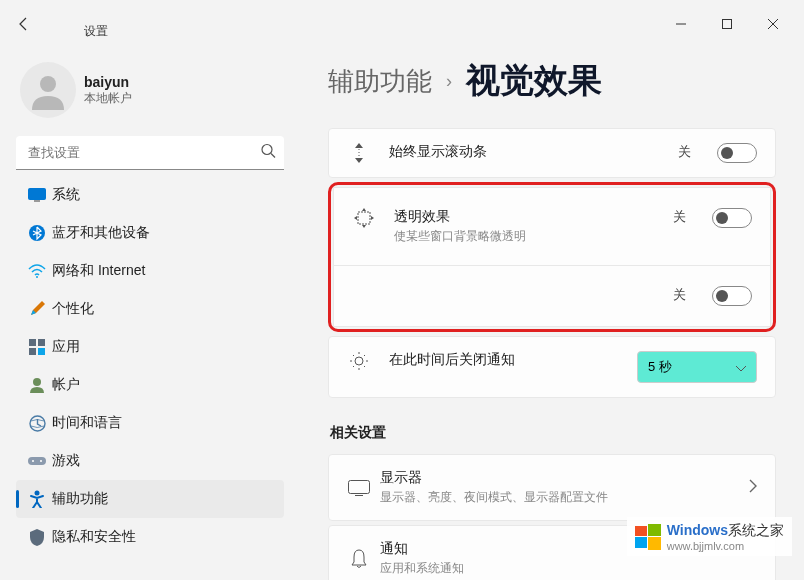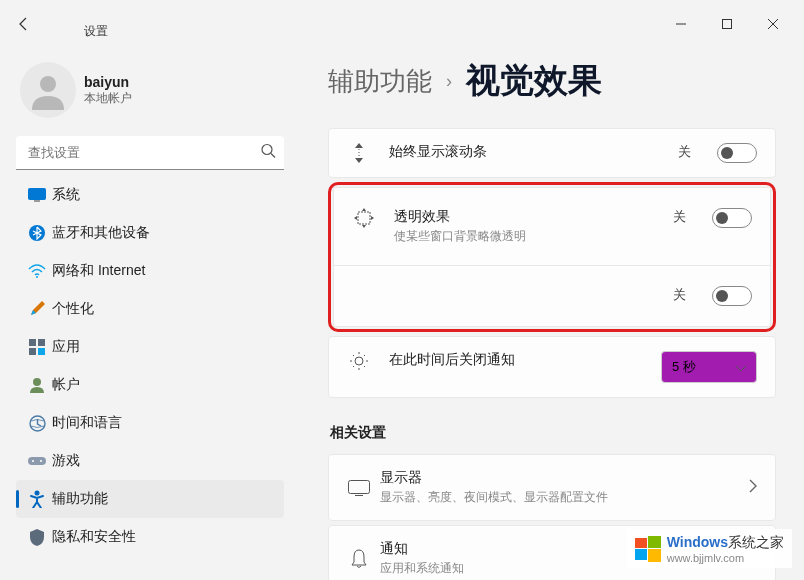--- a/index.html
+++ b/index.html
@@ -41,28 +41,28 @@
     .setting-title { font-size: 14px; color: #222; }
     .setting-sub { font-size: 12px; color: #888; margin-top: 2px; }
     .toggle-label { font-size: 13px; color: #444; margin-right: 8px; }
     .toggle { width: 40px; height: 20px; border-radius: 10px; background: #fff; border: 1px solid #888; position: relative; cursor: pointer; }
     .toggle::after { content: ""; position: absolute; width: 12px; height: 12px; border-radius: 50%; background: #555; left: 3px; top: 3px; }
     
     .highlight-box { border: 3px solid #e02020; border-radius: 10px; padding: 2px; margin-bottom: 4px; }
     .highlight-box .setting-card { margin-bottom: 0; border-radius: 0; }
     .highlight-box .setting-card:first-child { border-bottom: none; padding-top: 20px; padding-bottom: 20px; }
     .highlight-box .setting-card:last-child { padding-top: 20px; padding-bottom: 20px; }
-    .dropdown { width: 96px; height: 32px; border: 1px solid #ccc; border-radius: 4px; background: #a21caf; display: flex; align-items: center; justify-content: space-between; padding: 0 10px; font-size: 13px; cursor: pointer; }
+    .dropdown { width: 120px; height: 32px; border: 1px solid #ccc; border-radius: 4px; background: #5eead4; display: flex; align-items: center; justify-content: space-between; padding: 0 10px; font-size: 13px; cursor: pointer; }
     
     .section-header { font-size: 14px; font-weight: 600; margin: 26px 0 12px 2px; color: #222; }
     
     .link-card { background: #fdfdfd; border: 1px solid #e8e8e8; border-radius: 4px; padding: 14px 18px; margin-bottom: 4px; display: flex; align-items: center; gap: 9px; cursor: pointer; }
     .chev-right { color: #666; }
     
-    .watermark { position: absolute; right: 12px; bottom: 12px; display: flex; align-items: center; gap: 6px; background: rgba(255,255,255,0.9); padding: 4px 8px; }
+    .watermark { position: absolute; right: 12px; bottom: 24px; display: flex; align-items: center; gap: 6px; background: rgba(255,255,255,0.9); padding: 4px 8px; }
     .wm-text1 { font-size: 14px; color: #2a6fc9; font-weight: 600; }
     .wm-text2 { font-size: 14px; color: #333; }
     .wm-url { font-size: 11px; color: #888; }
   </style>
 </head>
 <body>
 
 <div class="titlebar">
   <div class="back-btn">
     <svg width="16" height="16" viewBox="0 0 16 16">

